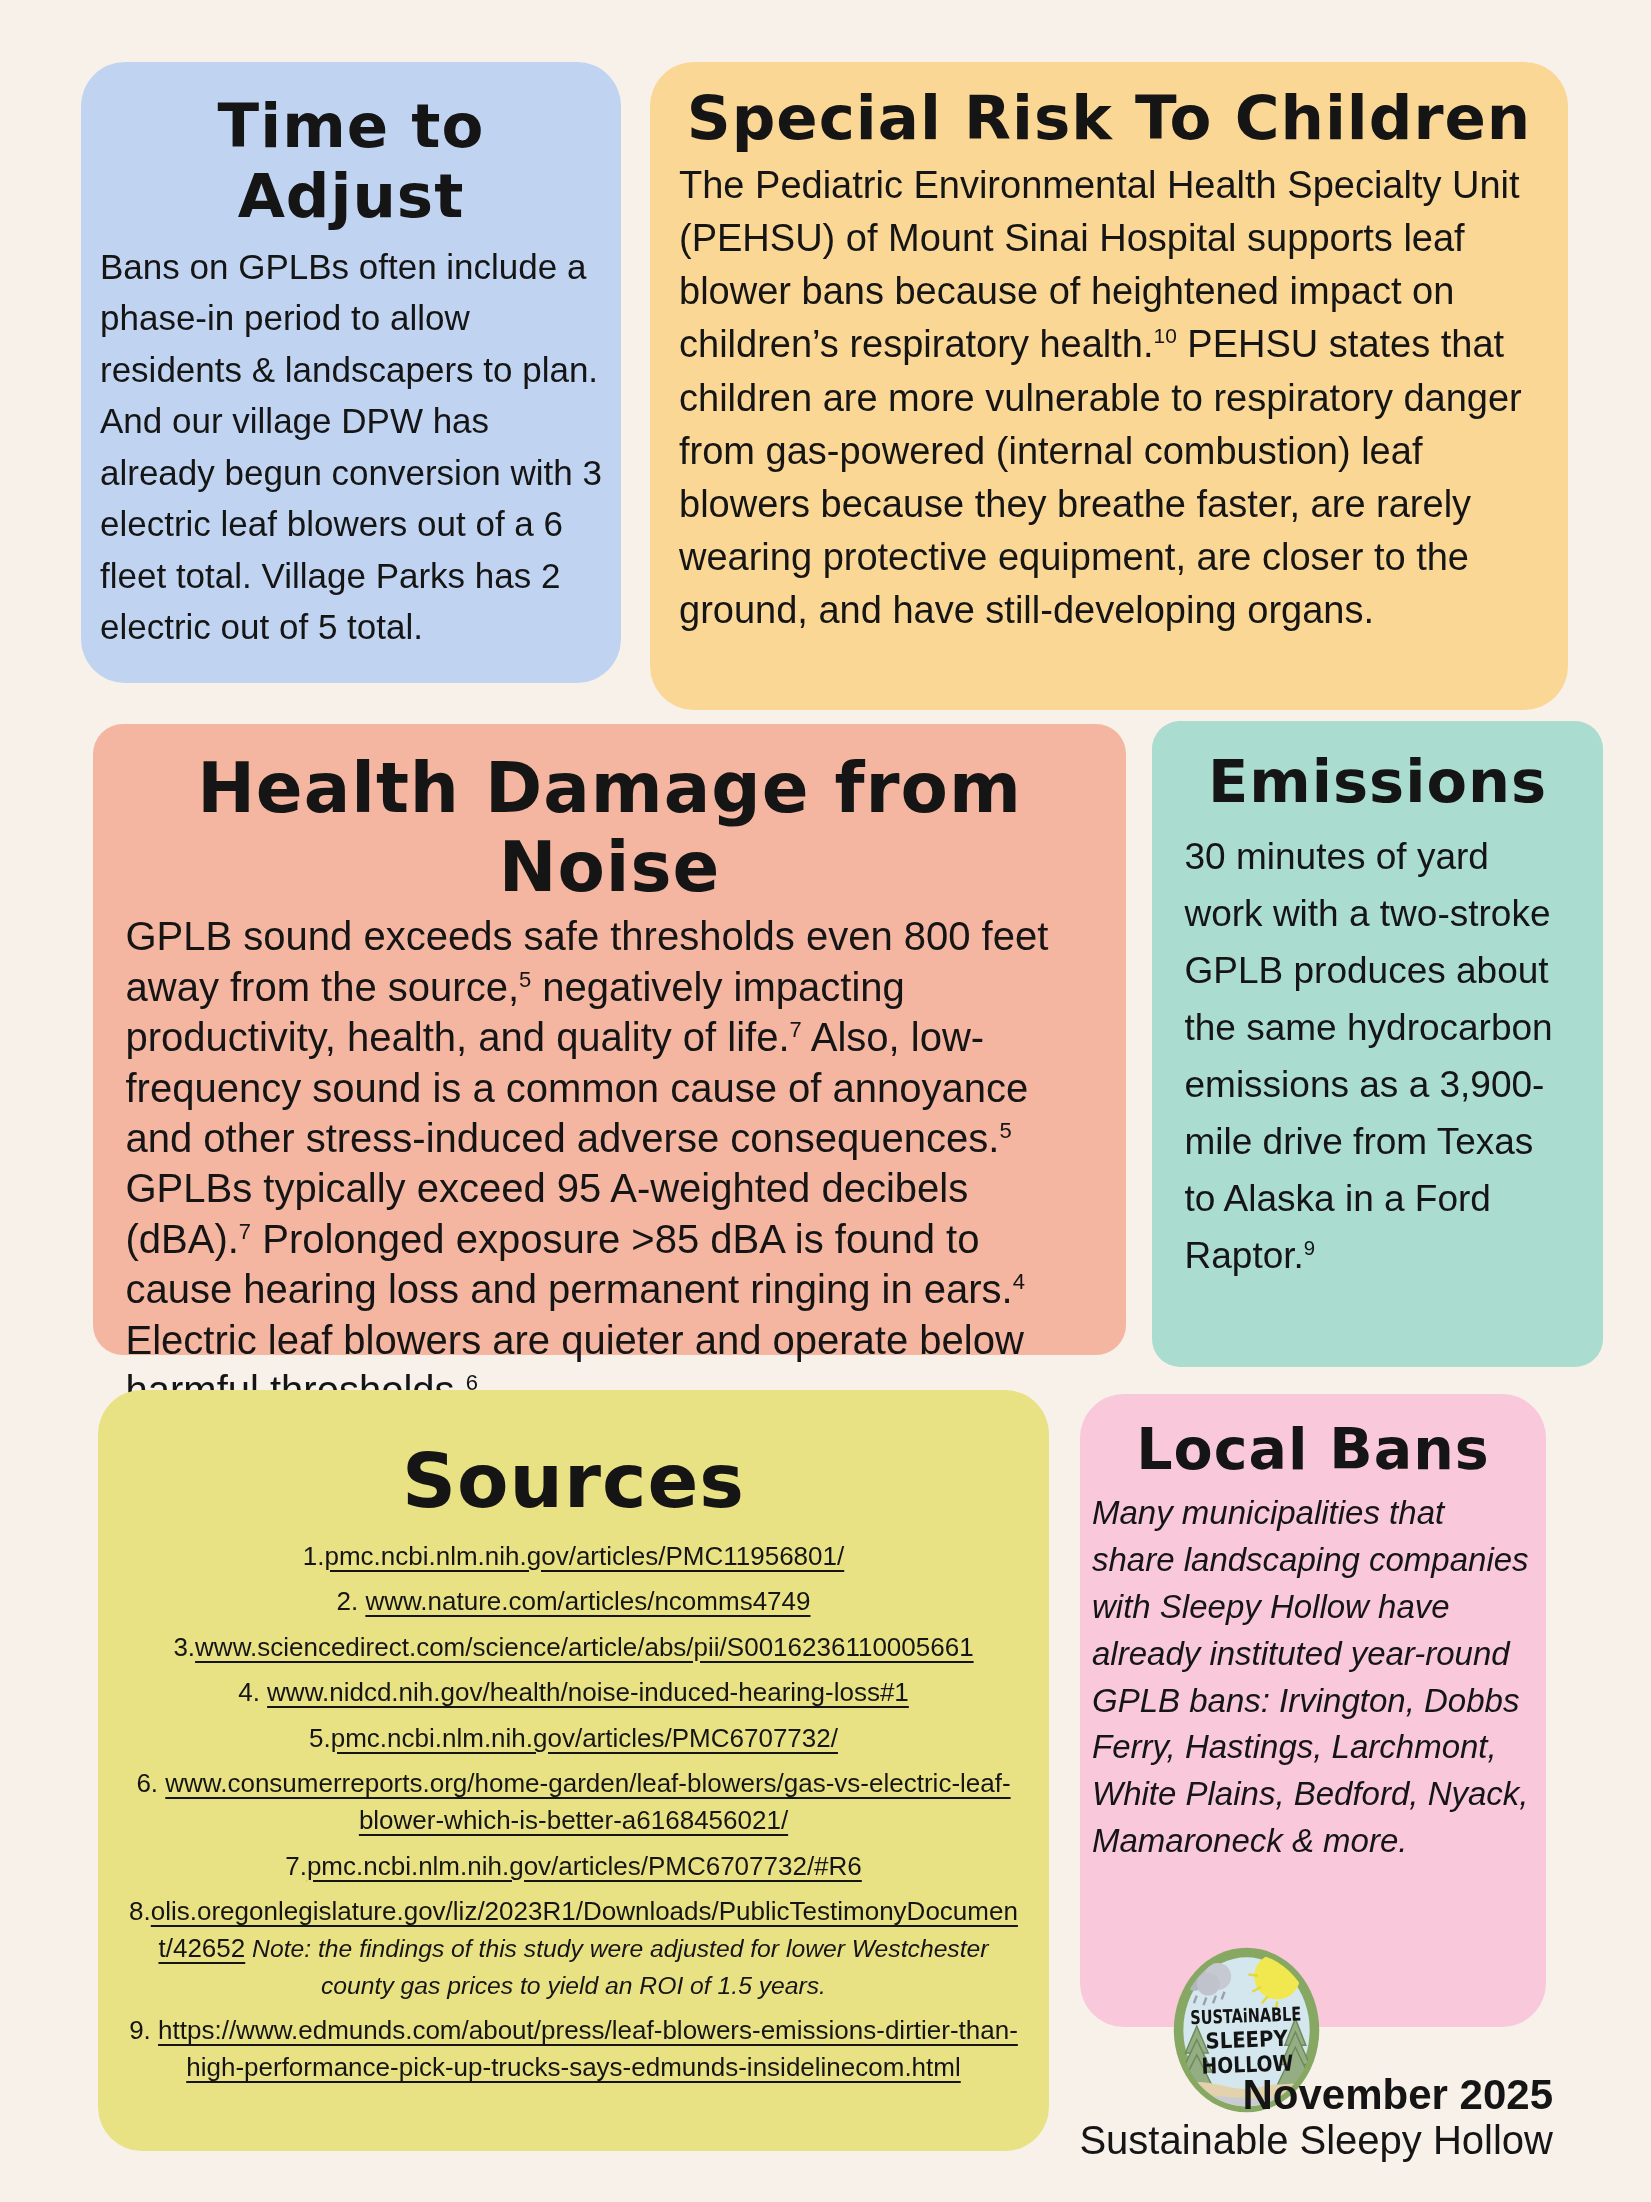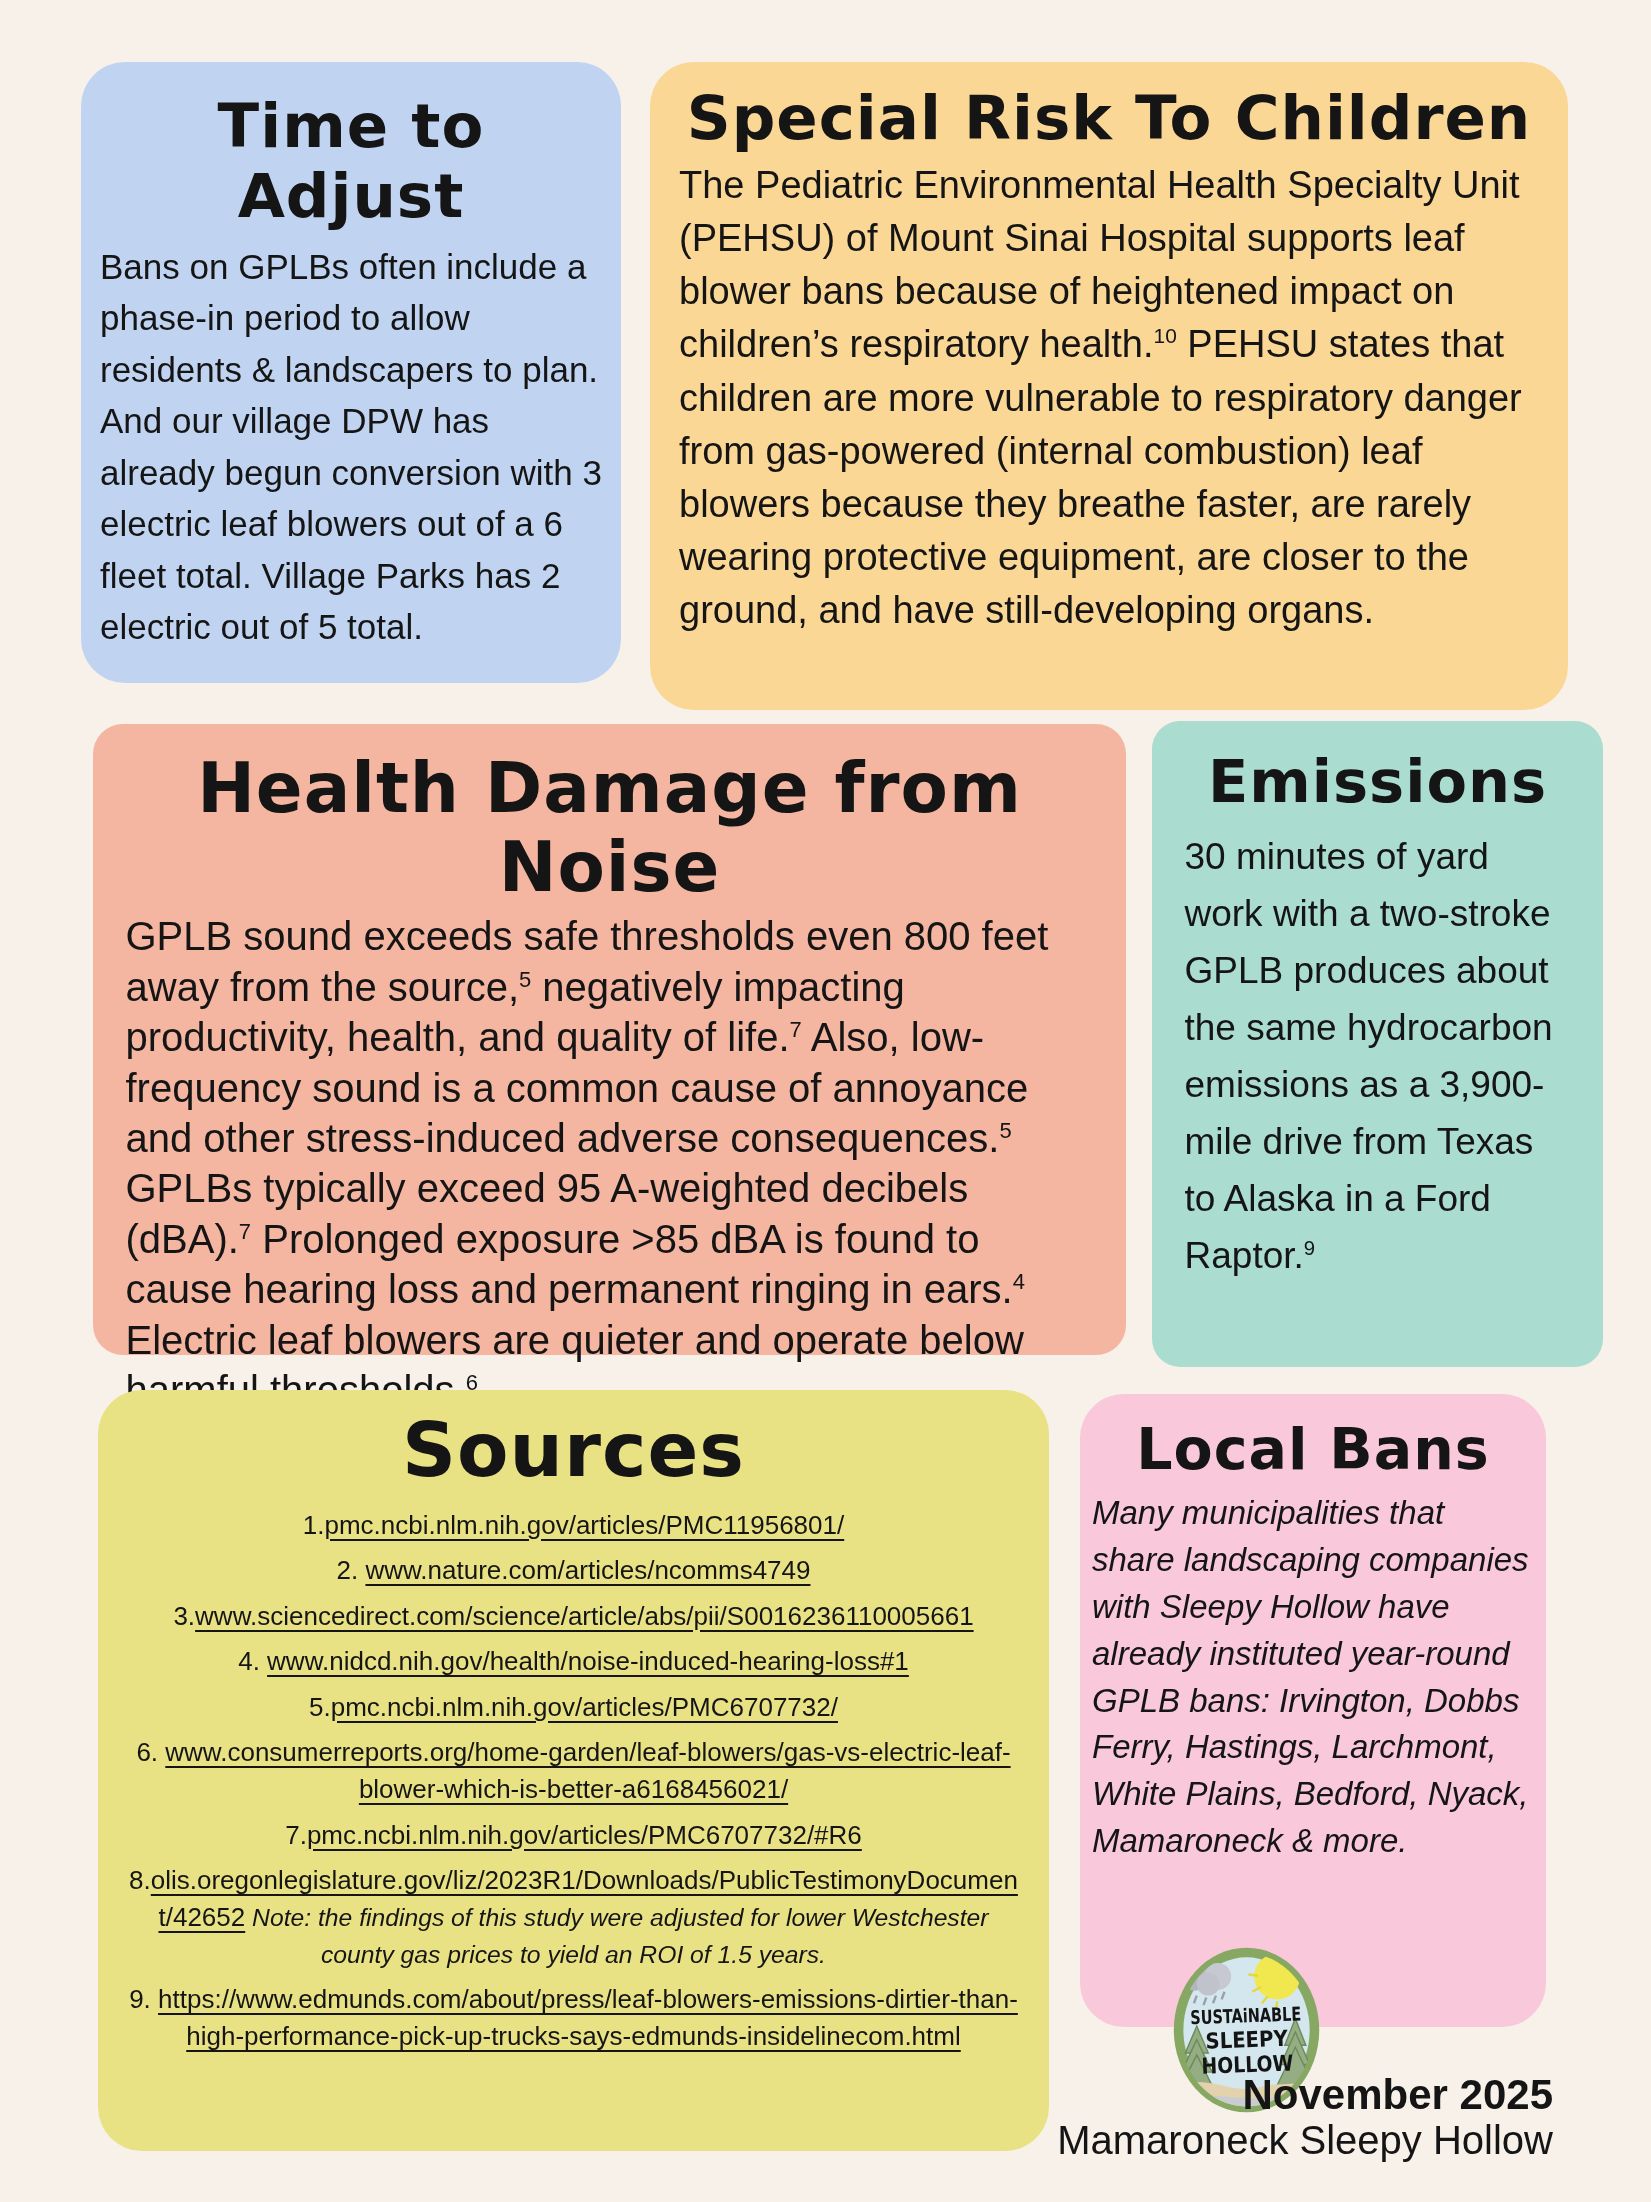--- a/index.html
+++ b/index.html
@@ -21,21 +21,21 @@
 
   .card-salmon{left:93px;top:724px;width:1033px;height:631px;background:#f4b5a1;padding:25px 32.5px;border-radius:30px;}
   .card-salmon h2{font-size:69px;margin-bottom:3.8px;}
   .card-salmon p{font-size:40px;line-height:1.26;}
 
   .card-teal{left:1152px;top:721px;width:451px;height:646px;background:#aadcd0;padding:27px 32.5px;}
   .card-teal h2{font-size:59px;margin-bottom:13.4px;}
   .card-teal p{font-size:37px;line-height:1.54;}
 
   .card-yellow{left:98px;top:1390px;width:951px;height:761px;background:#e9e284;padding:17px 29px;}
-  .card-yellow h2{font-size:75px;margin-bottom:13.4px;}
+  .card-yellow h2{font-size:75px;margin-bottom:13.4px;margin-top:31px;}
 
   .card-pink{left:1080px;top:1394px;width:466px;height:633px;background:#f9c8da;padding:23px 12px;}
   .card-pink h2{font-size:57px;margin-bottom:7.6px;}
   .card-pink p{font-size:33px;line-height:1.42;font-style:italic;}
 
   sup{font-size:0.55em;line-height:0;vertical-align:super;}
 
   .src{font-size:26px;line-height:1.42;margin-bottom:8.6px;overflow-wrap:anywhere;text-align:center;}
   .src .lnk{text-decoration:underline;text-decoration-thickness:1.9px;text-underline-offset:4.8px;}
   .src .note{font-style:italic;font-size:0.95em;}
@@ -145,17 +145,17 @@
       <g font-family="DejaVu Sans, sans-serif" font-weight="700" fill="#141414" text-anchor="middle" transform="rotate(-2 82 100)">
         <text x="82" y="84" font-size="20" textLength="116" lengthAdjust="spacingAndGlyphs">SUSTAiNABLE</text>
         <text x="82" y="110" font-size="23" textLength="86" lengthAdjust="spacingAndGlyphs">SLEEPY</text>
         <text x="82" y="136" font-size="23" textLength="96" lengthAdjust="spacingAndGlyphs">HOLLOW</text>
       </g>
     </svg>
   </div>
 
   <div class="footer">
     <div class="date">November 2025</div>
-    <div class="org">Mamaroneck Sleepy Hollow</div>
+    <div class="org">Sustainable Sleepy Hollow</div>
   </div>
 
 </div>
 
 
 </body></html>

